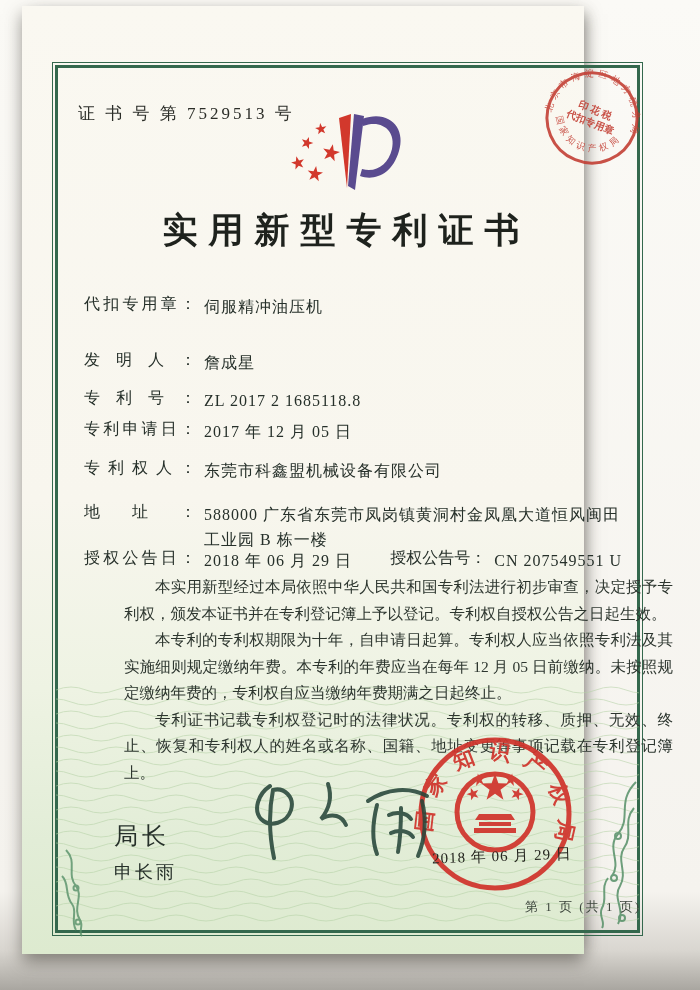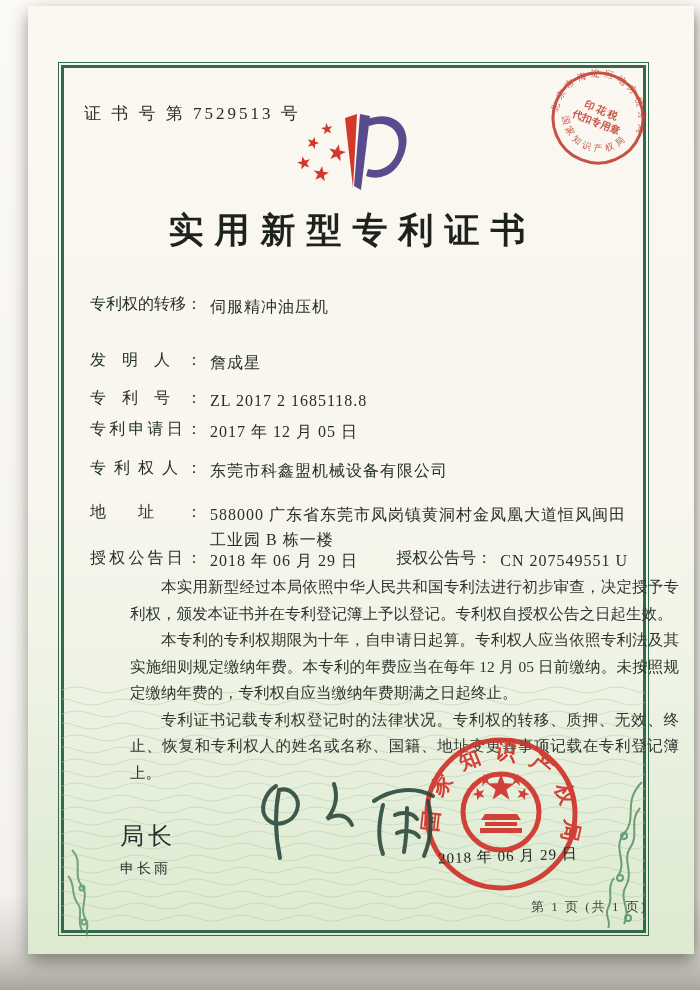--- a/index.html
+++ b/index.html
@@ -1,38 +1,38 @@
 <!DOCTYPE html>
 <html><head>
 <meta charset="utf-8">
 <style>
   html,body{margin:0;padding:0;width:700px;height:990px;overflow:hidden;
     font-family:"Liberation Serif","DejaVu Serif",serif;
     background:linear-gradient(180deg,#fbfaf6 0%,#f5f3ee 90%,#d9d6d0 96%,#a9a6a0 100%);}
-  .paper{position:absolute;left:28px;top:6px;width:666px;height:948px;
+  .paper{position:absolute;left:22px;top:6px;width:562px;height:948px;
     background:linear-gradient(180deg,#faf8f1 0%,#f8f6ee 52%,#eef3e3 72%,#e2edd7 88%,#ddeacf 100%);
     box-shadow:0 8px 16px rgba(70,66,58,.55), 8px 0 14px -8px rgba(70,66,58,.35);}
   .frame{position:absolute;left:30px;top:56px;width:589px;height:872px;
     border:1.5px solid #34684d;z-index:0;}
   .frame-inner{position:absolute;left:2px;top:2px;right:2px;bottom:2px;border:3px solid #34684d;}
   .waves{position:absolute;left:3px;bottom:5px;z-index:0;}
   .cert-number{position:absolute;left:56px;top:96px;font-size:17px;letter-spacing:3px;color:#2b2d28;z-index:2;}
   .logo{position:absolute;left:262px;top:95px;z-index:2;}
   .title{position:absolute;left:30px;top:201px;width:589px;text-align:center;
     font-size:35px;font-weight:bold;letter-spacing:11px;color:#1e221d;z-index:2;}
   .field-row{position:absolute;left:62px;width:552px;display:flex;align-items:flex-start;
     font-size:16px;color:#26302a;z-index:2;}
   .lbl{display:inline-block;width:112px;text-align:justify;text-align-last:justify;flex:0 0 112px;}
   .val{margin-left:8px;letter-spacing:1px;white-space:pre-line;line-height:25px;}
   .grant-right{margin-left:auto;display:flex;padding-right:14px;}
   .body-text{position:absolute;left:62px;top:568px;width:549px;z-index:2;
     font-size:15.5px;line-height:26.5px;color:#2d362f;text-align:justify;margin-left:40px;}
   .body-text p{margin:0;text-indent:2em;}
   .sign-title{position:absolute;left:92px;top:814px;font-size:24px;letter-spacing:4px;color:#26302a;z-index:2;}
-  .sign-name{position:absolute;left:92px;top:854px;font-size:14px;letter-spacing:3px;color:#26302a;z-index:2;}
+  .sign-name{position:absolute;left:92px;top:854px;font-size:18px;letter-spacing:3px;color:#26302a;z-index:2;}
   .signature{position:absolute;left:218px;top:768px;z-index:3;}
   .seal{position:absolute;left:391px;top:726px;z-index:2;opacity:.93;}
   .seal-date{position:absolute;left:395px;top:841px;width:170px;text-align:center;
     font-size:15px;letter-spacing:1px;color:#24251f;z-index:4;transform:rotate(-2deg);}
   .tax-stamp{position:absolute;left:518px;top:60px;z-index:2;opacity:.88;}
   .footer{position:absolute;left:30px;top:892px;width:589px;text-align:right;
     font-size:13px;letter-spacing:2px;color:#3c453c;z-index:2;}
   .orn{position:absolute;z-index:1;}
 </style>
 </head>
@@ -88,21 +88,21 @@
     </g>
     <g fill="#5a4b8f">
       <path d="M70,13 L80,15 L71,89 L64,85 Z"></path>
       <path d="M78,18 C106,8 122,28 115,50 C108,74 90,80 76,75 L78,68 C92,72 104,64 108,48 C112,30 98,18 79,25 Z"></path>
     </g>
   </svg>
 
   <div class="title">实用新型专利证书</div>
 
   <div class="field-row" style="top:288px">
-    <span class="lbl">专利权的转移：</span>
+    <span class="lbl">代扣专用章：</span>
     <span class="val">伺服精冲油压机</span>
   </div>
   <div class="field-row" style="top:344px">
     <span class="lbl">发明人：</span>
     <span class="val">詹成星</span>
   </div>
   <div class="field-row" style="top:382px">
     <span class="lbl">专利号：</span>
     <span class="val">ZL 2017 2 1685118.8</span>
   </div>

